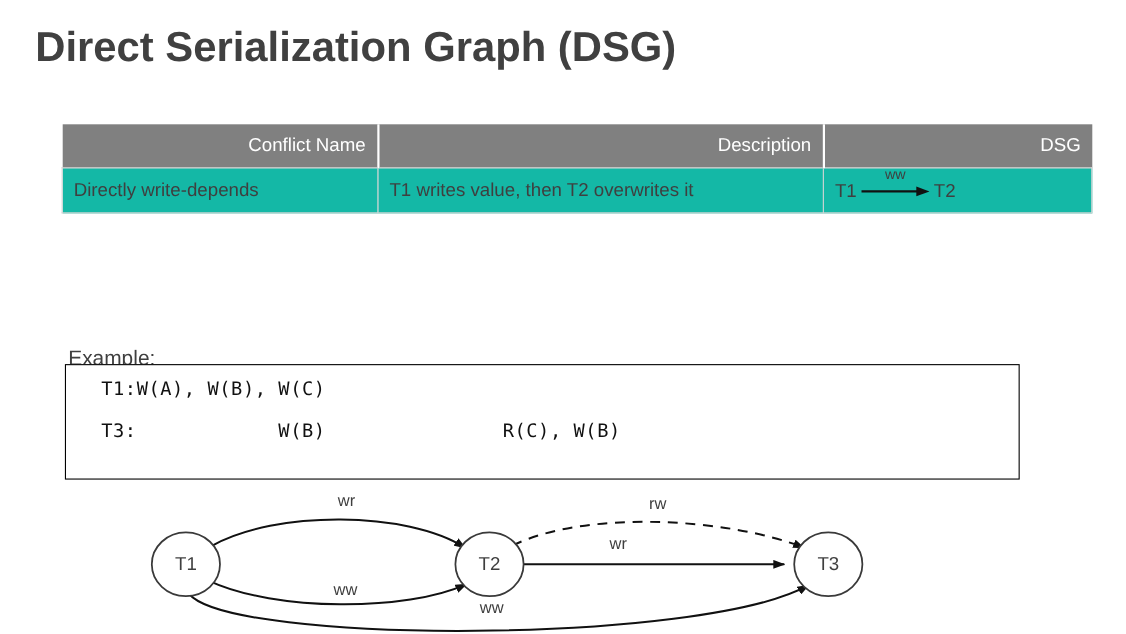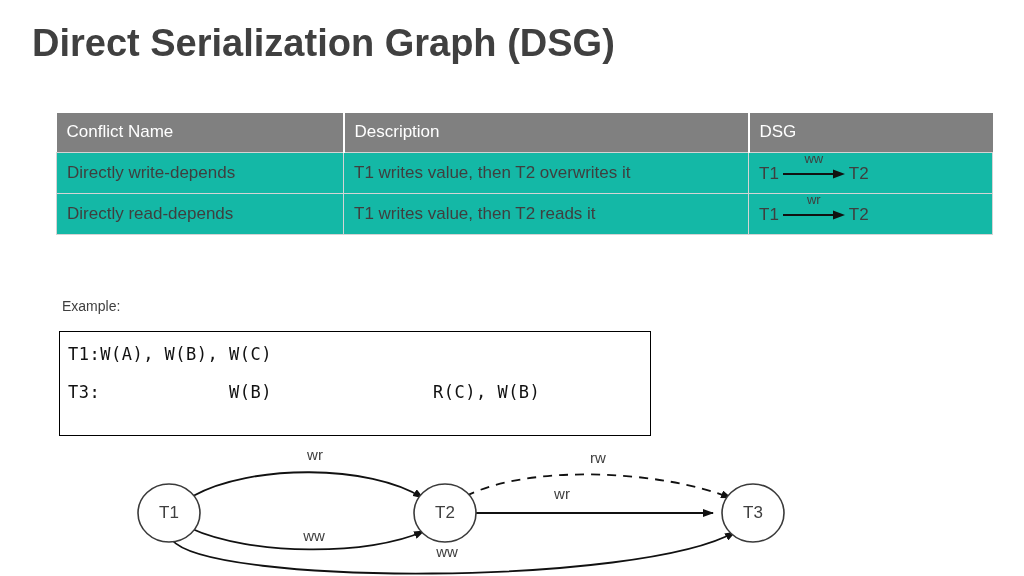--- a/index.html
+++ b/index.html
@@ -39,21 +39,21 @@
   }
   #conflict-table col.c-name { width: 287px; }
   #conflict-table col.c-desc { width: 405px; }
   #conflict-table col.c-dsg  { width: 244px; }
 
   #conflict-table th {
     background: #808080;
     color: #ffffff;
     font-weight: 400;
     font-size: 17px;
-    text-align: left;
+    text-align: right;
     padding: 8px 10px 9px 10px;
     border-right: 2px solid #ffffff;
     height: 22px;
     vertical-align: middle;
   }
   #conflict-table th:last-child { border-right: none; }
 
   #conflict-table td {
     background: #14b8a6;
     font-size: 17px;
@@ -92,34 +92,35 @@
     color: #3f3f3f;
     line-height: 1;
     white-space: nowrap;
   }
   .dsg-arrow svg { position: absolute; left: 0; top: 5px; }
 
   
   #example-label {
     position: absolute;
     left: 62px;
-    top: 298px;
-    font-size: 14px;
+    top: 316px;
+    font-size: 19px;
     color: #3f3f3f;
   }
   #code-box {
     position: absolute;
     left: 59px;
     top: 331px;
-    width: 592px;
+    width: 868px;
     height: 105px;
     border: 1.5px solid #000000;
     background: #ffffff;
     box-sizing: border-box;
     overflow: hidden;
+    padding-left: 24px;
   }
   #code-box pre {
     margin: 0;
     padding: 7px 0 0 8px;
     font-family: "DejaVu Sans Mono", "Liberation Mono", monospace;
     font-size: 17px;
     line-height: 31px;
     color: #111111;
     white-space: pre;
     letter-spacing: 0.5px;
@@ -190,37 +191,20 @@
             <span class="lbl">ww</span>
             <svg width="62" height="10" viewBox="0 0 62 10">
               <line x1="0" y1="5" x2="52" y2="5" stroke="#111" stroke-width="2.2"></line>
               <polygon points="50,0.6 62,5 50,9.4" fill="#111"></polygon>
             </svg>
           </span>
           <span class="dsg-node">T2</span>
         </div>
       </td>
     </tr>
-    <tr>
-      <td>Directly read-depends</td>
-      <td>T1 writes value, then T2 reads it</td>
-      <td class="dsg-cell">
-        <div class="dsg-expr">
-          <span class="dsg-node">T1</span>
-          <span class="dsg-arrow">
-            <span class="lbl">wr</span>
-            <svg width="62" height="10" viewBox="0 0 62 10">
-              <line x1="0" y1="5" x2="52" y2="5" stroke="#111" stroke-width="2.2"></line>
-              <polygon points="50,0.6 62,5 50,9.4" fill="#111"></polygon>
-            </svg>
-          </span>
-          <span class="dsg-node">T2</span>
-        </div>
-      </td>
-    </tr>
   </tbody>
 </table>
 
 <div id="example-label">Example:</div>
 
 <div id="code-box">
   <pre>T1:W(A), W(B), W(C)</pre>
   <pre>T3:            W(B)               R(C), W(B)</pre>
 </div>
 

